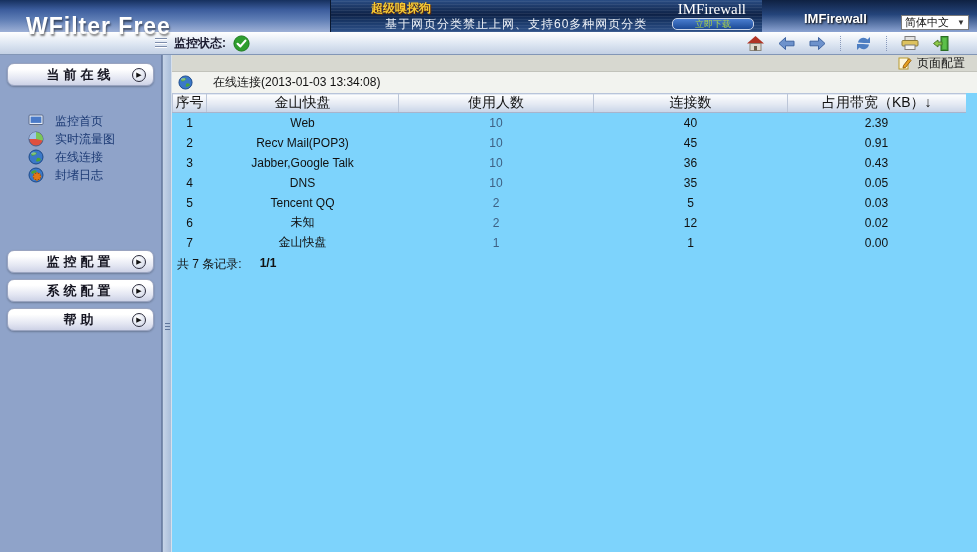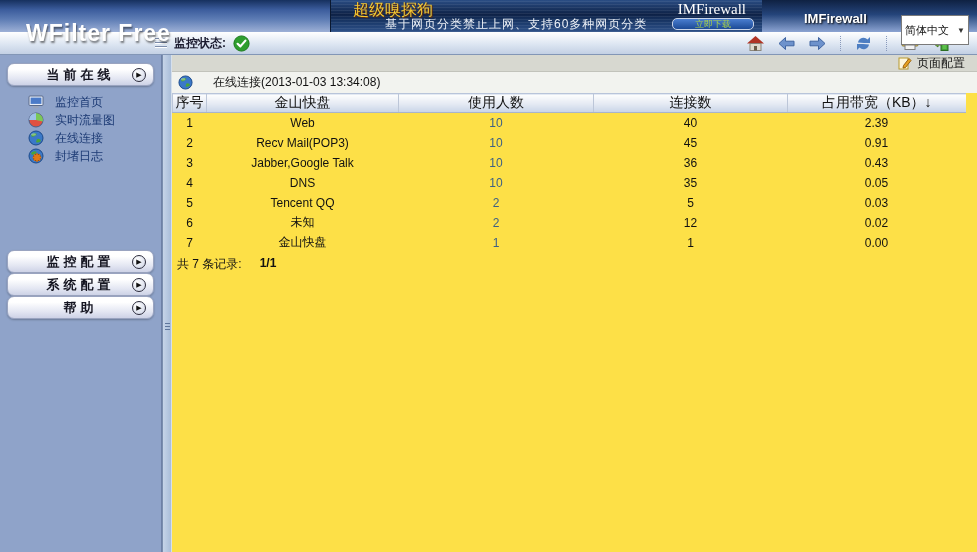--- a/index.html
+++ b/index.html
@@ -2,42 +2,42 @@
 <html><head>
 <meta charset="utf-8">
 <style>
   * { margin:0; padding:0; box-sizing:border-box; }
   html,body { width:977px; height:552px; overflow:hidden;
     font-family:"Liberation Sans","DejaVu Sans",sans-serif; background:#fff; }
 
   
   .header { position:relative; height:32px;
     background:linear-gradient(180deg,#16305e 0%,#3b5c9c 30%,#5d7cb4 60%,#9db0d6 100%); }
-  .logo { position:absolute; left:26px; top:20px; font-size:23px; font-weight:bold;
+  .logo { position:absolute; left:26px; top:13px; font-size:23px; font-weight:bold;
     color:#fff; letter-spacing:1px; text-shadow:1px 2px 2px rgba(0,0,0,.5); }
   .banner { position:absolute; left:330px; top:0; width:432px; height:32px;
     background:linear-gradient(180deg,#2a4d84 0%,#0e2247 45%,#1b3a6b 70%,#2e5188 100%);
     border-left:1px solid #0a1830; }
   .banner::after { content:""; position:absolute; inset:0;
     background:repeating-linear-gradient(0deg, rgba(255,255,255,.07) 0 1px, transparent 1px 3px); }
-  .banner-title { position:absolute; left:22px; top:0; font-size:16px; font-weight:normal;
+  .banner-title { position:absolute; left:40px; top:0; font-size:12px; font-weight:bold;
     color:#f5c832; text-shadow:1px 1px 0 #5a2a10; z-index:1; }
   .banner-sub { position:absolute; left:54px; top:16px; font-size:12px; color:#eef2f8;
     letter-spacing:1px; z-index:1; }
   .banner-product { position:absolute; right:16px; top:1px; font-size:15px; color:#fff;
     font-family:"Liberation Serif","DejaVu Serif",serif; z-index:1; }
   .dl-btn { position:absolute; right:8px; top:18px; width:82px; height:12px;
     border-radius:5px; border:1px solid #c8d4e8; z-index:1; cursor:pointer;
     background:linear-gradient(180deg,#4a7ed0,#1c4a96); color:#a8d048;
     font-size:9px; line-height:11px; text-align:center; }
   .header-right { position:absolute; left:762px; right:0; top:0; height:32px;
     background:linear-gradient(180deg,#0f2142 0%,#24447a 45%,#8ca4d2 100%); }
   .brand { position:absolute; left:42px; top:11px; font-size:13px; font-weight:bold;
     color:#fff; text-shadow:1px 1px 2px #000; }
-  .lang { position:absolute; right:8px; top:15px; width:68px; height:30px; background:#fff;
+  .lang { position:absolute; right:8px; top:15px; width:68px; height:15px; background:#fff;
     border:1px solid #7a7a7a; font-size:11px; color:#111; display:flex; align-items:center;
     justify-content:space-between; padding:0 3px; cursor:pointer; }
   .lang .caret { font-size:8px; color:#333; }
 
   
   .toolbar { height:23px; display:flex; align-items:center;
     background:linear-gradient(180deg,#ffffff 0%,#dde6f2 55%,#c3d0e4 100%);
     border-bottom:1px solid #8296b6; }
   .tb-left { margin-left:155px; display:flex; align-items:center; gap:7px;text-align:right; }
   .grip { display:inline-flex; flex-direction:column; gap:2px; cursor:pointer; }
@@ -48,38 +48,38 @@
   .tb-sep { width:1px; height:15px; border-left:1px dotted #8899bb; }
 
   
   .main { display:flex; height:497px; }
   .sidebar { width:162px; background:#8fa3c9; border-right:1px solid #6e80a6;
     padding-top:8px; }
   .acc-header { height:23px; margin:0 7px; position:relative; display:flex; align-items:center;
     background:linear-gradient(180deg,#ffffff 25%,#e3e6f2 70%,#cdd2e6 100%);
     border:1px solid #9aa4c0; border-radius:7px; box-shadow:0 1px 2px rgba(0,0,0,.25);
     cursor:pointer; }
-  .acc-header + .acc-header { }
+  .acc-header + .acc-header { margin-top:6px; }
   .acc-label { flex:1; text-align:center; font-size:13px; font-weight:bold; color:#141420;
     letter-spacing:4px; }
   .acc-btn { position:absolute; right:7px; width:14px; height:14px; border-radius:50%;
     background:radial-gradient(circle at 35% 30%,#ffffff,#ced4e6); border:1px solid #2c2c3c;
     display:flex; align-items:center; justify-content:center; font-size:7px; color:#111;
     cursor:pointer; }
-  .acc-body { height:164px; padding-top:7px; }
+  .acc-body { height:164px; padding-top:26px; }
   .side-item { height:18px; display:flex; align-items:center; gap:11px; padding-left:28px;
     font-size:12px; color:#1c3a74; cursor:pointer; }
   .splitter { width:10px; position:relative; border-left:1px solid #7a8eae;
     border-right:1px solid #d6e0ec;
     background:linear-gradient(90deg,#c6d4e8,#a9bdd9); cursor:col-resize; }
   .splitter-handle { position:absolute; top:268px; left:2px; display:flex;
     flex-direction:column; gap:2px; }
   .splitter-handle i { display:block; width:5px; height:1px; background:#5f769c; }
 
-  .content { flex:1; display:flex; flex-direction:column; background:#fde047; }
+  .content { flex:1; display:flex; flex-direction:column; background:#7dd3fc; }
   .page-config-bar { height:17px; background:#d7d8d0; border-bottom:1px solid #c2c3bb;
     display:flex; align-items:center; justify-content:flex-end; gap:5px; padding-right:12px; }
   .page-config-label { font-size:12px; color:#111; cursor:pointer; }
   .title-row { height:21px; background:#f2f3ef; display:flex; align-items:center; gap:20px;
     padding-left:6px; font-size:12px; color:#111; }
 
   table.proto { width:793px; border-collapse:collapse; table-layout:fixed; }
   .proto th { height:19px; font-size:14px; font-weight:normal; color:#111;
     background:linear-gradient(180deg,#fefefe 0%,#e6ebf4 50%,#c8d4e7 100%);
     border-top:1px solid #b8c4da; border-bottom:1px solid #a8b4cc; }

